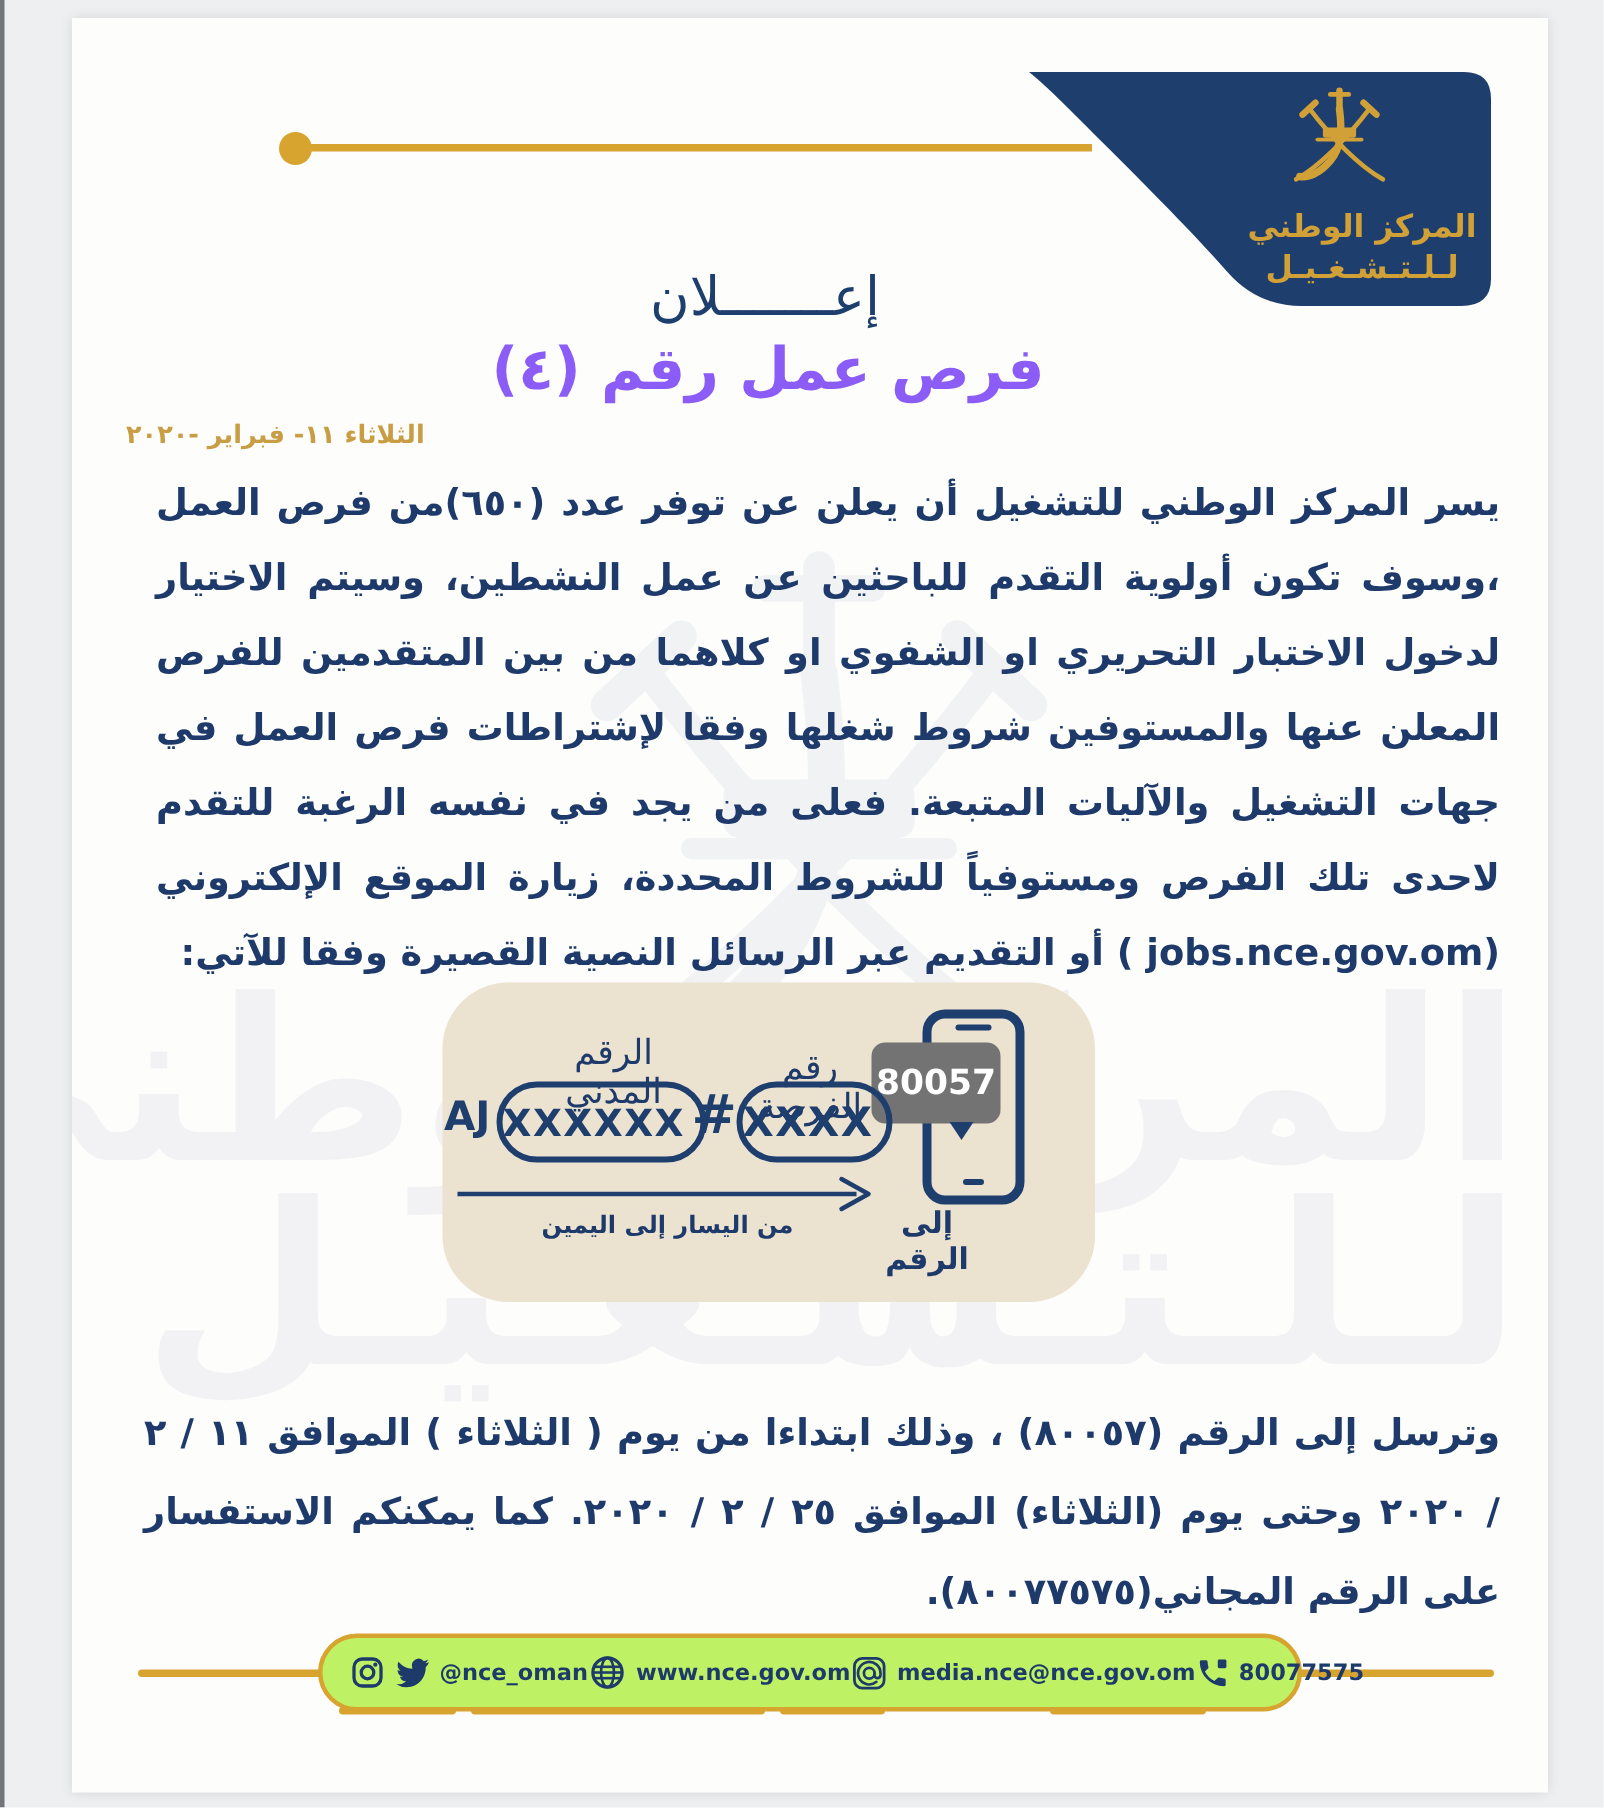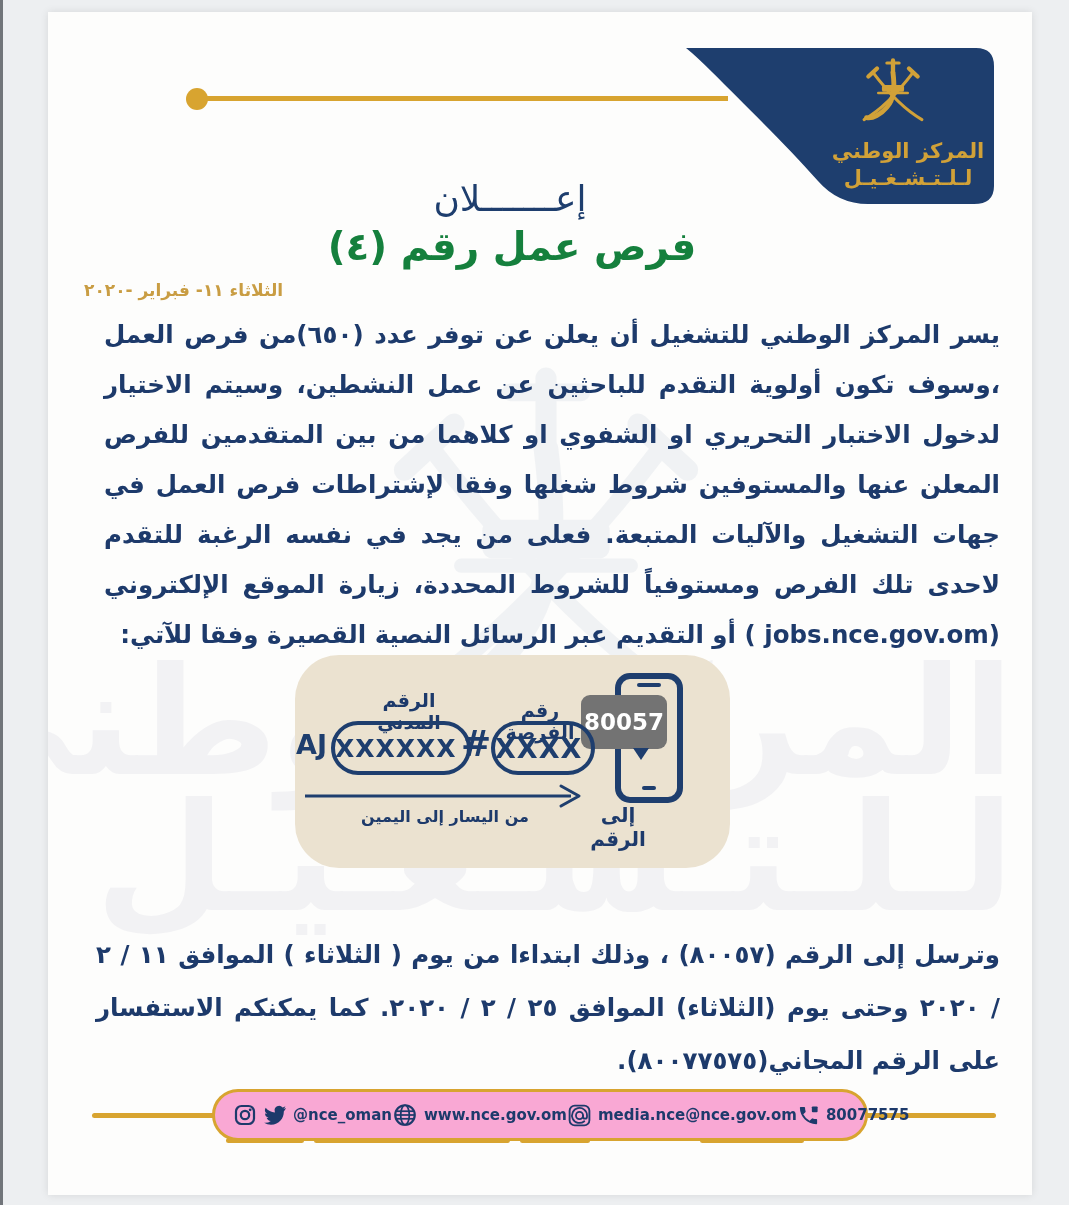--- a/index.html
+++ b/index.html
@@ -25,55 +25,55 @@
   .banner{position:absolute;left:550px;top:36px;width:396px;height:156px;z-index:2;}
   .banner-emblem{position:absolute;left:795px;top:46px;width:100px;height:80px;z-index:3;}
   .banner-text{
     position:absolute;left:770px;top:126px;width:180px;z-index:3;text-align:center;direction:rtl;
     color:#d1a138;font-weight:bold;font-size:21px;line-height:27px;letter-spacing:.5px;
   }
   
   .title{position:absolute;left:0;top:166px;width:924px;text-align:center;direction:rtl;
     color:#1e3e6e;font-weight:normal;font-size:36px;z-index:1;}
   .subtitle{position:absolute;left:0;top:212px;width:928px;text-align:center;direction:rtl;
-    color:#15803d;font-weight:bold;font-size:39px;z-index:1;}
+    color:#8b5cf6;font-weight:bold;font-size:39px;z-index:1;}
   .date{position:absolute;left:36px;top:268px;direction:rtl;color:#c99d43;font-weight:bold;font-size:17px;z-index:1;}
   
   .para{direction:rtl;color:#1d3a6b;font-weight:bold;text-align:justify;text-align-last:right;z-index:1;}
   .para1{position:absolute;right:32px;left:56px;top:298px;font-size:24.5px;line-height:50px;}
   .para2{position:absolute;right:32px;left:48px;top:916px;font-size:24.5px;line-height:53px;}
   
   .sms-box{position:absolute;left:247px;top:643px;width:435px;height:213px;background:#ebe2d0;border-radius:44px;z-index:1;}
   .sms-box .phone{position:absolute;left:318px;top:16px;width:72px;height:134px;}
   .sms-bubble{
     position:absolute;left:286px;top:40px;width:86px;height:54px;background:#737373;border-radius:9px;
     display:flex;align-items:center;justify-content:center;color:#ffffff;font-weight:bold;font-size:23px;
   }
   .sms-bubble::after{content:"";position:absolute;left:52px;bottom:-11px;
     border-left:8px solid transparent;border-right:8px solid transparent;border-top:12px solid #1e3e6e;}
   .to-number{position:absolute;left:276px;top:148px;width:94px;text-align:center;direction:rtl;
     color:#1d3a6b;font-weight:bold;font-size:20px;}
-  .sms-label{position:absolute;direction:rtl;text-align:center;color:#1d3a6b;font-weight:bold;font-size:19px;}
+  .sms-label{position:absolute;direction:rtl;text-align:center;color:#1d3a6b;font-weight:normal;font-size:23px;}
   .label-opportunity{left:192px;top:34px;width:106px;margin-top:10px;}
   .label-civil{left:56px;top:34px;width:116px;}
   .pill{position:absolute;top:66px;height:46px;border:4px solid #1e3e6e;border-radius:28px;
     display:flex;align-items:center;justify-content:flex-start;color:#1e3e6e;font-weight:bold;letter-spacing:1px;}
   .pill-opportunity{left:196px;width:96px;font-size:27px;}
   .pill-civil{left:36px;width:132px;font-size:25px;}
   .hash{position:absolute;left:166px;top:68px;color:#1e3e6e;font-weight:bold;font-size:36px;}
   .aj{position:absolute;left:1px;top:74px;color:#1e3e6e;font-weight:bold;font-size:27px;}
   .arrow{position:absolute;left:8px;top:128px;width:286px;height:26px;}
   .direction-note{position:absolute;left:36px;top:152px;width:228px;text-align:center;direction:rtl;
     color:#1d3a6b;font-weight:bold;font-size:16px;}
   
   .footer-line{position:absolute;top:1101px;height:5px;background:#d8a430;border-radius:3px;z-index:1;}
   .fl-left{left:44px;width:124px;}
   .fl-right{left:816px;width:132px;}
   .footer-pill{
-    position:absolute;left:164px;top:1077px;width:656px;height:52px;background:#f9a8d4;
+    position:absolute;left:164px;top:1077px;width:656px;height:52px;background:#bef264;
     border:3px solid #d8a430;border-radius:29px;z-index:2;
     display:flex;align-items:center;justify-content:space-between;padding:0 18px;box-sizing:border-box;
   }
   .footer-item{display:flex;align-items:center;gap:6px;color:#1d3a6b;font-weight:bold;font-size:15px;white-space:nowrap;}
   .footer-dash{position:absolute;top:1126px;height:5px;background:#d8a430;border-radius:3px;z-index:3;}
   .fd-1{left:178px;width:78px;}
   .fd-2{left:266px;width:196px;}
   .fd-3{left:472px;width:70px;}
   .fd-4{left:652px;width:104px;}
   svg{display:block;}

